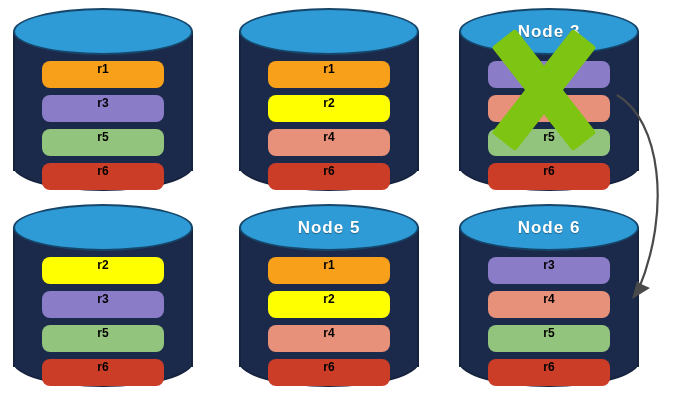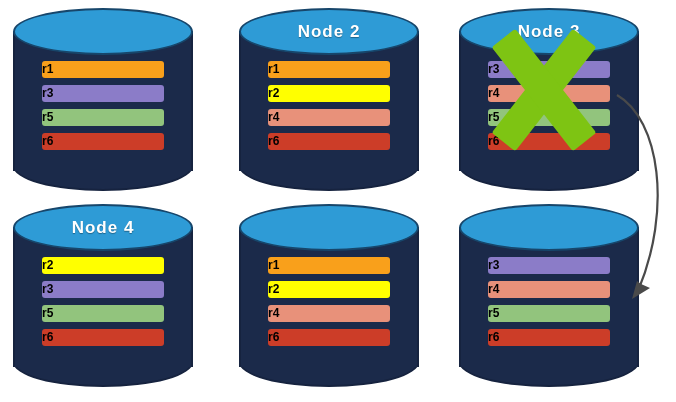--- a/index.html
+++ b/index.html
@@ -81,25 +81,25 @@
   }
 
   .shards {
     position: absolute;
     left: 29px;
     top: 53px;
     width: 122px;
     z-index: 2;
   }
   .shard {
-    height: 17px;
+    height: 27px;
     line-height: 17px;
     margin-bottom: 7px;
-    border-radius: 3px;
-    text-align: left;
+    border-radius: 8px;
+    text-align: center;
     font-size: 12px;
     font-weight: bold;
     color: #000000;
   }
   .shard:last-child { margin-bottom: 8px; }
 
   
   .cross {
     position: absolute;
     left: 30px;
@@ -144,21 +144,20 @@
       <div class="shard" style="background-color: rgb(139, 124, 200);">r3</div>
       <div class="shard" style="background-color: rgb(146, 196, 125);">r5</div>
       <div class="shard" style="background-color: rgb(204, 61, 40);">r6</div>
     </div>
   </div>
 
   <div class="node" style="left:239px; top:8px;">
     <div class="cyl-bottom"></div>
     <div class="cyl-body"></div>
     <div class="cyl-top"></div>
-    <div class="cyl-top-label">Node 2</div>
     <div class="shards">
       <div class="shard" style="background-color: rgb(249, 160, 27);">r1</div>
       <div class="shard" style="background-color: rgb(255, 255, 0);">r2</div>
       <div class="shard" style="background-color: rgb(232, 145, 122);">r4</div>
       <div class="shard" style="background-color: rgb(204, 61, 40);">r6</div>
     </div>
   </div>
 
   <div class="node" style="left:459px; top:8px;">
     <div class="cyl-bottom"></div>
@@ -174,45 +173,46 @@
     <div class="cross">
       <div class="bar a"></div>
       <div class="bar b"></div>
     </div>
   </div>
 
   <div class="node" style="left:13px; top:204px;">
     <div class="cyl-bottom"></div>
     <div class="cyl-body"></div>
     <div class="cyl-top"></div>
-    <div class="cyl-top-label">Node 4</div>
     <div class="shards">
       <div class="shard" style="background-color: rgb(255, 255, 0);">r2</div>
       <div class="shard" style="background-color: rgb(139, 124, 200);">r3</div>
       <div class="shard" style="background-color: rgb(146, 196, 125);">r5</div>
       <div class="shard" style="background-color: rgb(204, 61, 40);">r6</div>
     </div>
   </div>
 
   <div class="node" style="left:239px; top:204px;">
     <div class="cyl-bottom"></div>
     <div class="cyl-body"></div>
     <div class="cyl-top"></div>
+    <div class="cyl-top-label">Node 5</div>
     <div class="shards">
       <div class="shard" style="background-color: rgb(249, 160, 27);">r1</div>
       <div class="shard" style="background-color: rgb(255, 255, 0);">r2</div>
       <div class="shard" style="background-color: rgb(232, 145, 122);">r4</div>
       <div class="shard" style="background-color: rgb(204, 61, 40);">r6</div>
     </div>
   </div>
 
   <div class="node" style="left:459px; top:204px;">
     <div class="cyl-bottom"></div>
     <div class="cyl-body"></div>
     <div class="cyl-top"></div>
+    <div class="cyl-top-label">Node 6</div>
     <div class="shards">
       <div class="shard" style="background-color: rgb(139, 124, 200);">r3</div>
       <div class="shard" style="background-color: rgb(232, 145, 122);">r4</div>
       <div class="shard" style="background-color: rgb(146, 196, 125);">r5</div>
       <div class="shard" style="background-color: rgb(204, 61, 40);">r6</div>
     </div>
   </div>
 
   <svg id="arrow-layer" viewBox="0 0 676 402">
     <path d="M 617 95 C 660 120, 672 210, 638 291" fill="none" stroke="#4a4a4a" stroke-width="2.2"></path>

